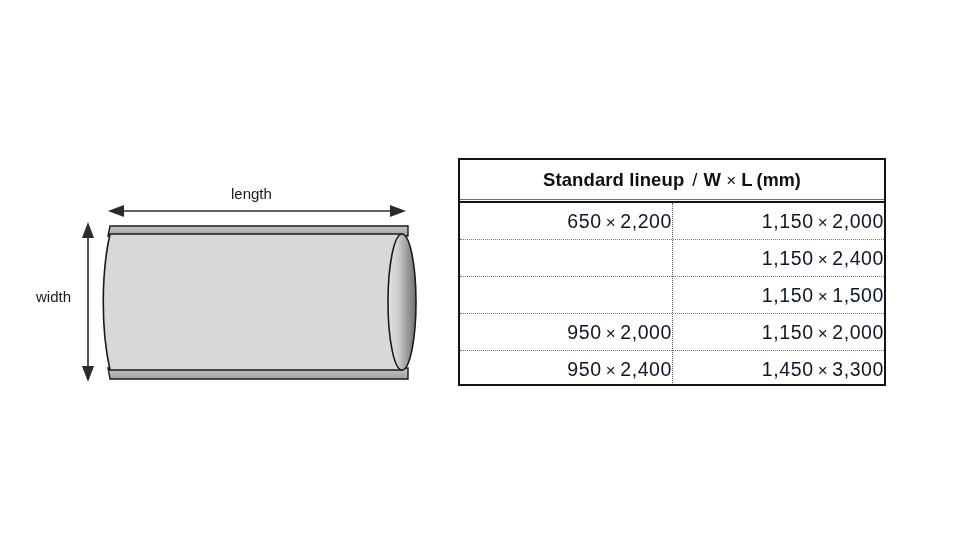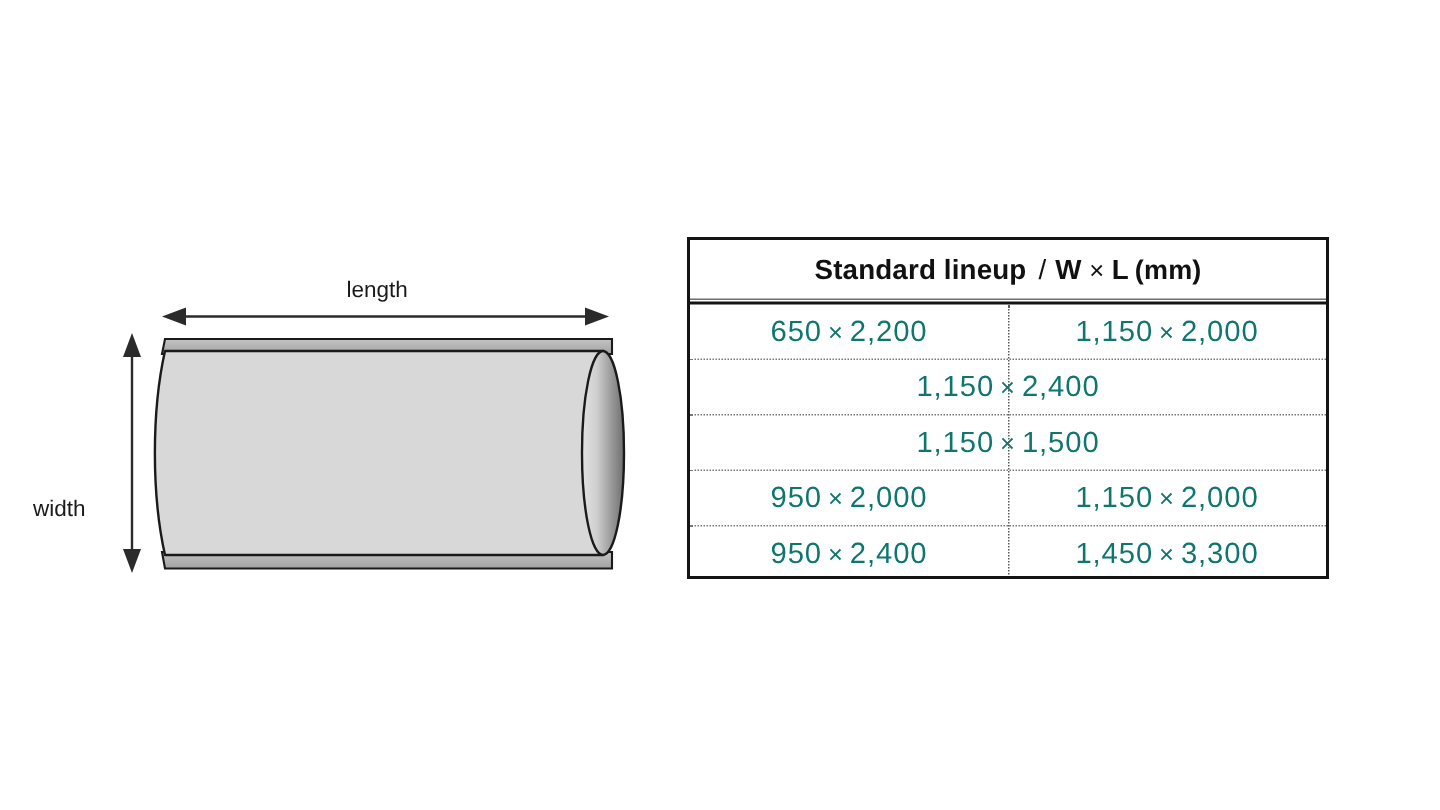--- a/index.html
+++ b/index.html
@@ -35,23 +35,22 @@
     font-family: "Liberation Sans", sans-serif;
     font-size: 15px;
     color: #1a1a1a;
     white-space: nowrap;
   }
   #label-length {
     left: 231px;
     top: 185px;
   }
   #label-width {
-    left: 22px;
+    left: 36px;
     top: 288px;
-    margin-top: 43px;
   }
 
   
   #spec-table {
     position: absolute;
     left: 458px;
     top: 158px;
     width: 428px;
     height: 228px;
     box-sizing: border-box;
@@ -102,24 +101,24 @@
   .trow {
     display: flex;
     height: 36px;
     align-items: center;
   }
   .trow + .trow {
     border-top: 1.5px dotted #777777;
   }
   .tcell {
     flex: 1 1 50%;
-    text-align: center;
+    text-align: right;
     font-family: "Liberation Sans", sans-serif;
     font-size: 19.5px;
-    color: #0f766e;
+    color: #0f172a;
     letter-spacing: 0.6px;
     white-space: nowrap;
   }
   .tcell .x {
     margin: 0 4px;
     font-size: 17px;
   }
   #col-divider {
     position: absolute;
     left: 50%;

